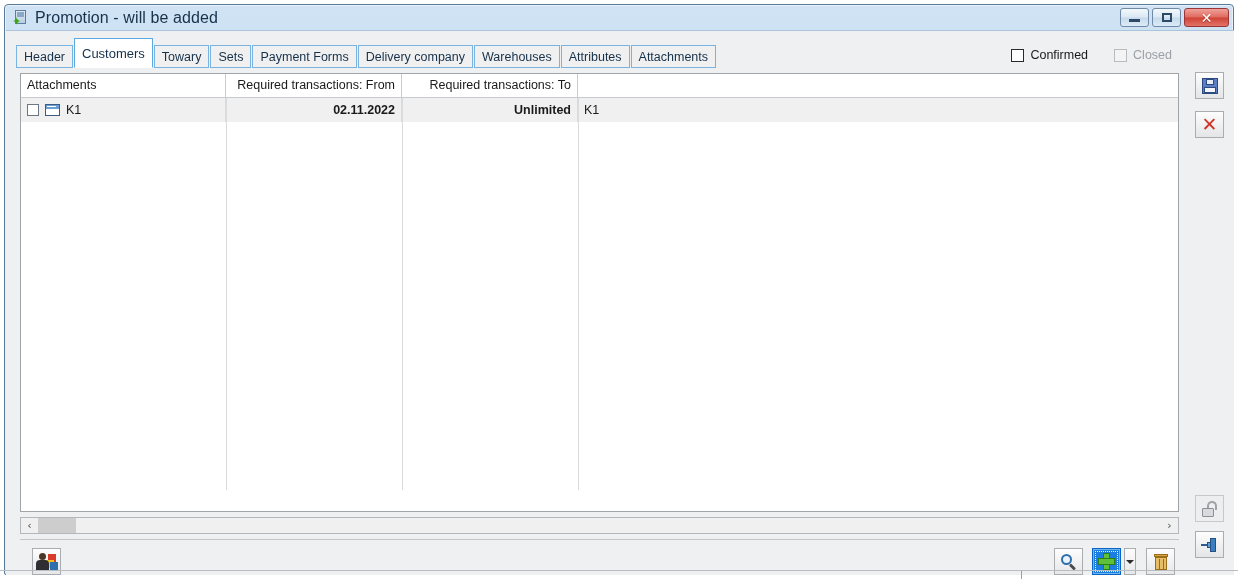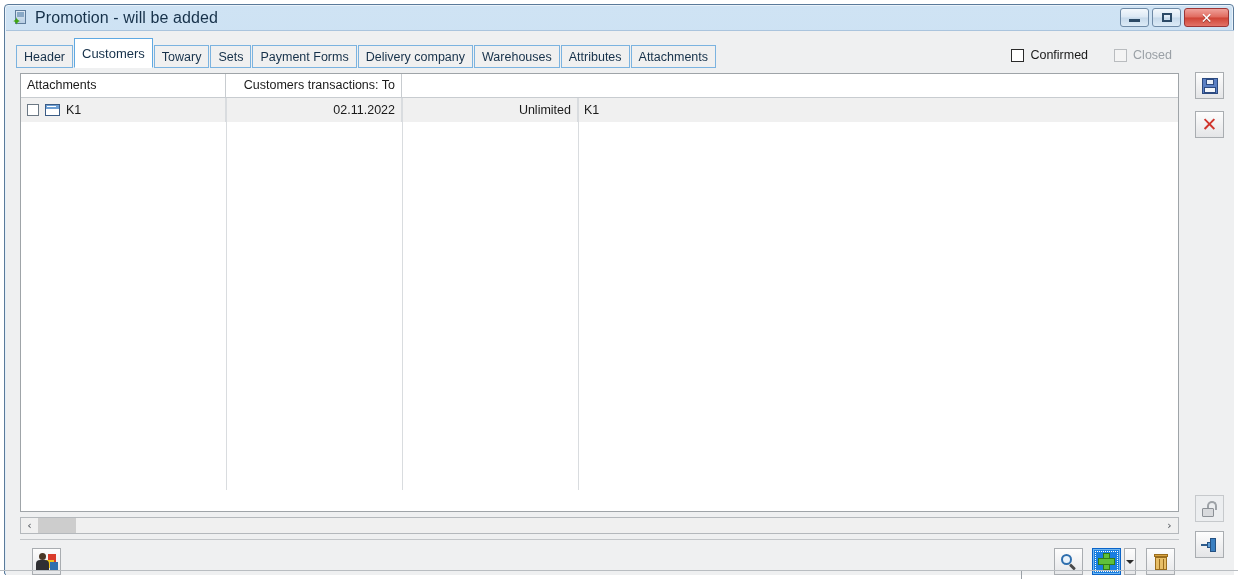--- a/index.html
+++ b/index.html
@@ -206,21 +206,21 @@
     height: 24px;
     line-height: 24px;
     font-size: 12.5px;
     color: #1a1a1a;
     border-right: 1px solid #d9dcdf;
     padding: 0 6px;
     white-space: nowrap;
     overflow: hidden;
   }
   .gcell.last { border-right: none; }
-  .gcell.num { text-align: right; }
+  .gcell.num { text-align: right; font-weight: bold; }
   .grid-blank {
     position: absolute;
     left: 0; top: 0;
     width: 100%;
     height: 100%;
   }
   .colsep {
     position: absolute;
     top: 0;
     width: 1px;
@@ -532,21 +532,22 @@
         <div class="chk-wrap">
           <div class="chkbox disabled"></div>
           <div class="chk-label disabled">Closed</div>
         </div>
       </div>
 
       <div class="grid">
 
         <div class="grid-head">
           <div class="hcell" style="width:205px;">Attachments</div>
-          <div class="hcell" style="width:176px; text-align:right;">Customers transactions: To</div>
+          <div class="hcell" style="width:176px; text-align:right;">Required transactions: From</div>
+          <div class="hcell" style="width:176px; text-align:right;">Required transactions: To</div>
         </div>
 
         <div class="grid-body">
           <div class="grow">
             <div class="gcell" style="width:205px;">
               <div class="rowcell-first">
                 <div class="row-chk"></div>
                 <div class="row-formicon"></div>
                 <span>K1</span>
               </div>

